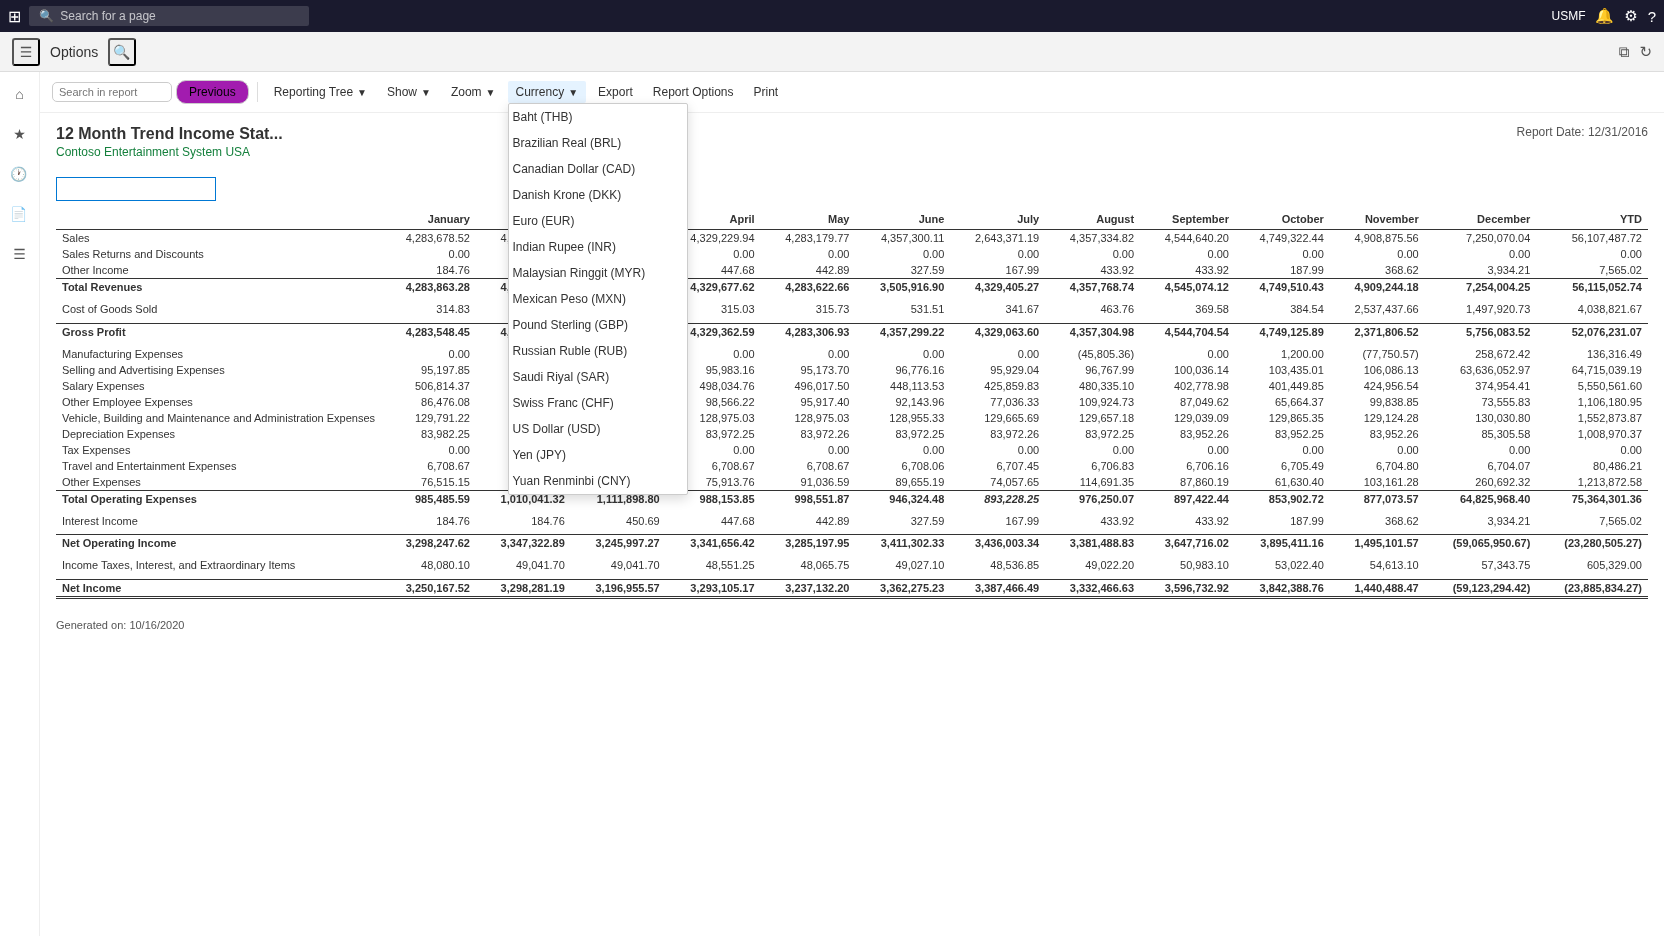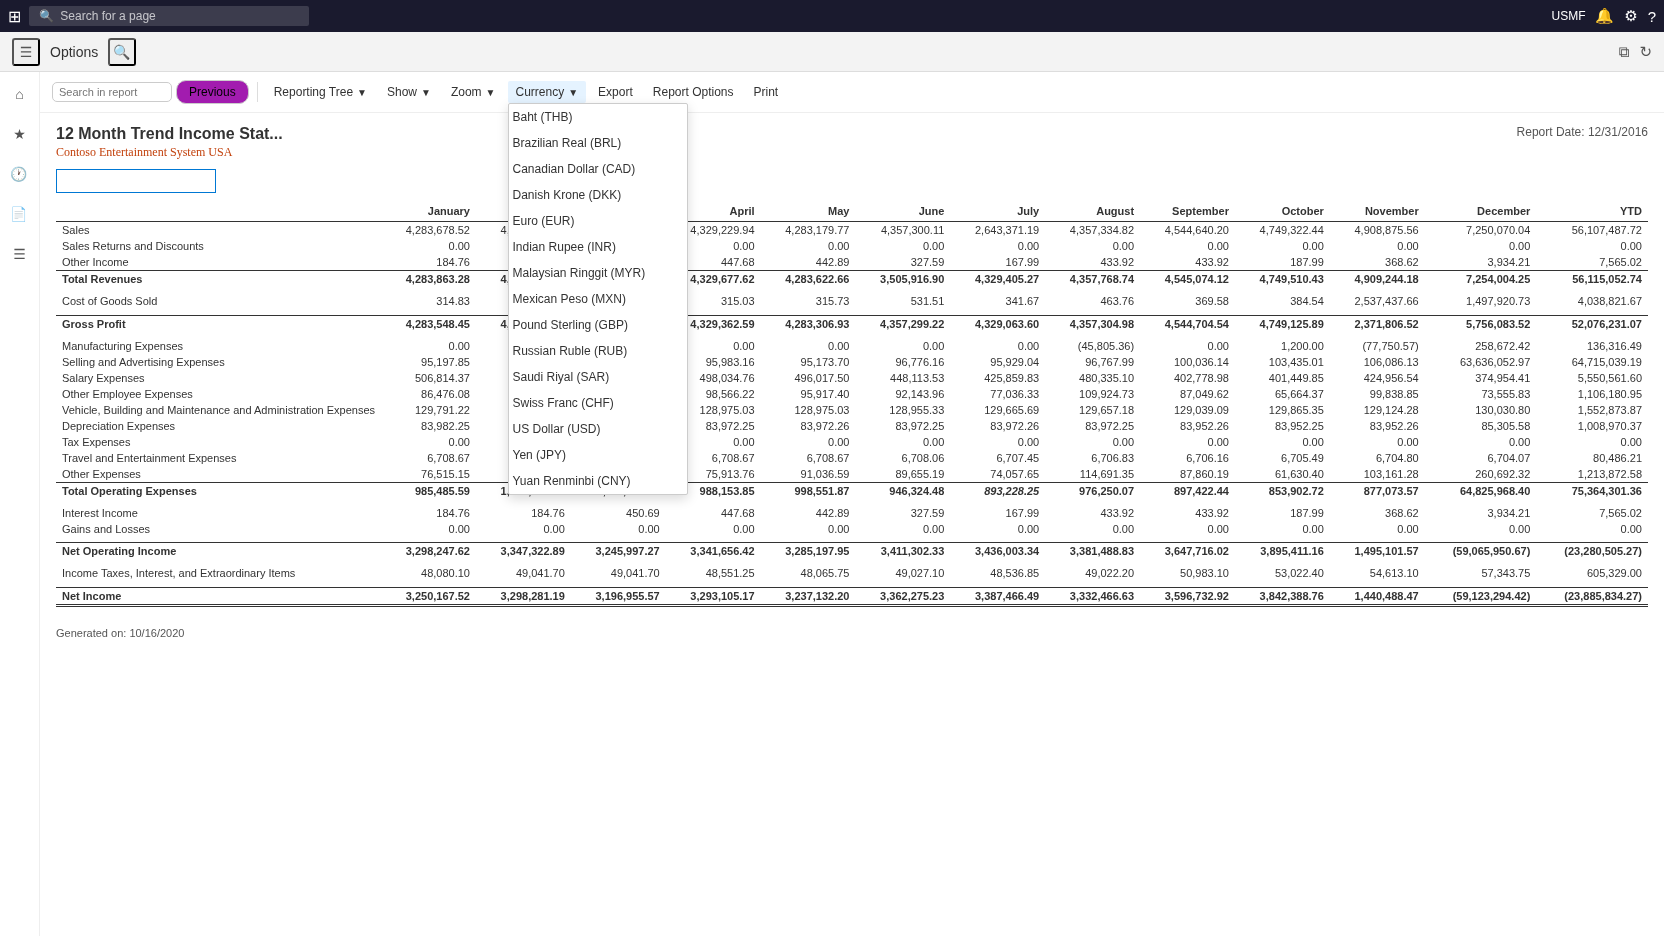--- a/index.html
+++ b/index.html
@@ -129,21 +129,21 @@
     
     .report-area {
       padding: 12px 16px;
       min-width: 1400px;
     }
     .report-title {
       font-size: 16px;
       font-weight: 600;
       margin-bottom: 2px;
     }
-    .report-subtitle { font-size: 12px; color: #c2410c; margin-bottom: 1px; font-family: Liberation Serif, serif; }
+    .report-subtitle { font-size: 12px; color: #15803d; margin-bottom: 10px; }
     .report-date { text-align: right; font-size: 12px; color: #555; margin-top: -32px; margin-bottom: 12px; }
     
     
     .report-table {
       width: 100%;
       border-collapse: collapse;
       font-size: 11px;
     }
     .report-table th {
       text-align: right;
@@ -585,36 +585,20 @@
               <td>327.59</td>
               <td>167.99</td>
               <td>433.92</td>
               <td>433.92</td>
               <td>187.99</td>
               <td>368.62</td>
               <td>3,934.21</td>
               <td>7,565.02</td>
             </tr>
             <tr>
-              <td>Gains and Losses</td>
-              <td>0.00</td>
-              <td>0.00</td>
-              <td>0.00</td>
-              <td>0.00</td>
-              <td>0.00</td>
-              <td>0.00</td>
-              <td>0.00</td>
-              <td>0.00</td>
-              <td>0.00</td>
-              <td>0.00</td>
-              <td>0.00</td>
-              <td>0.00</td>
-              <td>0.00</td>
-            </tr>
-            <tr>
               <td colspan="14" style="height: 6px;"></td>
             </tr>
             <tr class="total-row" style="font-weight: 700; border-top: 1px solid rgb(51, 51, 51);">
               <td style="font-weight: 700;">Net Operating Income</td>
               <td style="font-weight: 700; border-top: 1px solid rgb(51, 51, 51);">3,298,247.62</td>
               <td style="font-weight: 700; border-top: 1px solid rgb(51, 51, 51);">3,347,322.89</td>
               <td style="font-weight: 700; border-top: 1px solid rgb(51, 51, 51);">3,245,997.27</td>
               <td style="font-weight: 700; border-top: 1px solid rgb(51, 51, 51);">3,341,656.42</td>
               <td style="font-weight: 700; border-top: 1px solid rgb(51, 51, 51);">3,285,197.95</td>
               <td style="font-weight: 700; border-top: 1px solid rgb(51, 51, 51);">3,411,302.33</td>

